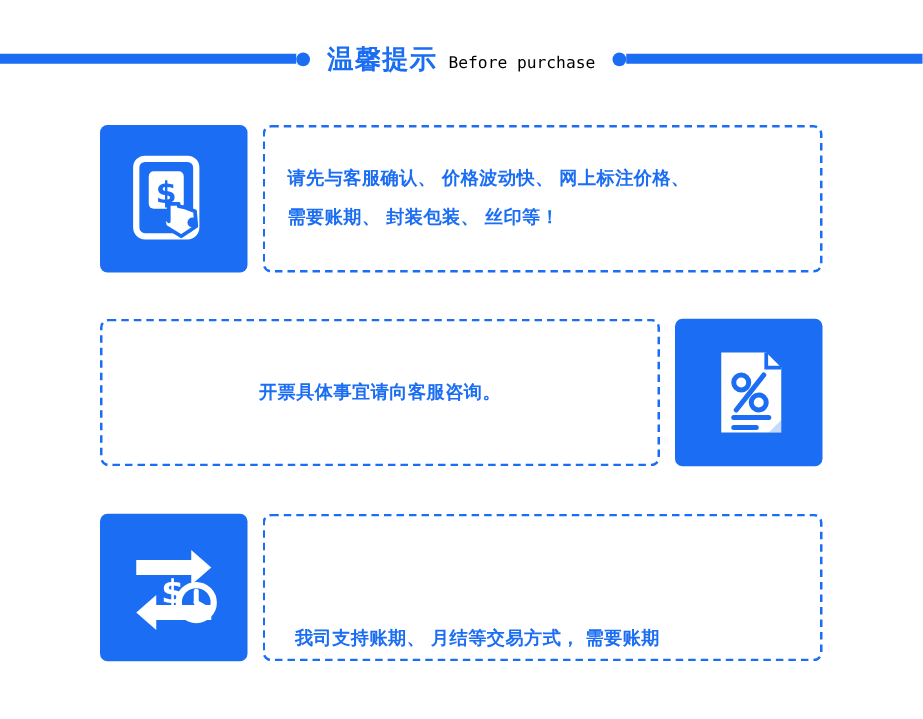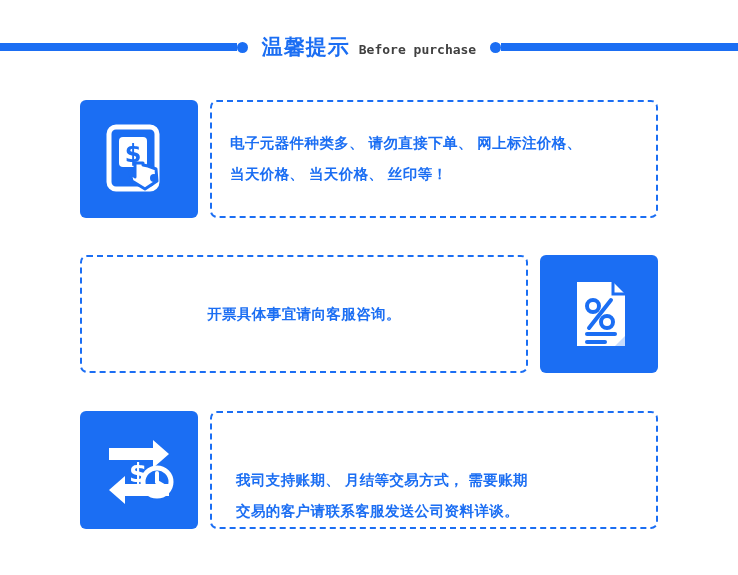--- a/index.html
+++ b/index.html
@@ -51,26 +51,25 @@
     padding: 0 14px;
     white-space: nowrap;
   }
   .header-title-cn {
     color: #1b6ef3;
     font-size: 21px;
     font-weight: bold;
     letter-spacing: 1px;
   }
   .header-title-en {
-    color: #404040;
+    color: #000000;
     font-size: 13px;
     font-family: "DejaVu Sans Mono", monospace;
     margin-left: 9px;
     letter-spacing: 0px;
-    font-weight: bold;
   }
 
   
   .row {
     position: absolute;
     left: 80px;
     width: 578px;
     height: 118px;
     display: flex;
     align-items: stretch;
@@ -136,22 +135,22 @@
       <svg width="80" height="80" viewBox="0 0 80 80" aria-hidden="true">
         <rect x="10" y="8" width="48" height="62" rx="7" fill="none" stroke="#ffffff" stroke-width="5"></rect>
         <rect x="20" y="18" width="28" height="30" rx="4" fill="#ffffff"></rect>
         <text x="34" y="43" font-size="24" font-family="DejaVu Sans, sans-serif" font-weight="bold" fill="#1b6ef3" text-anchor="middle">$</text>
         <path d="M36 44 L36 58 L31 53 L33 62 L46 70 L58 62 L57 50 L49 47 L44 46 L44 44 Z" fill="#ffffff" stroke="#1b6ef3" stroke-width="3" stroke-linejoin="round"></path>
         <circle cx="55" cy="59" r="4" fill="#1b6ef3"></circle>
       </svg>
     </div>
     <div class="text-box">
       <div class="text-lines">
-        <div>电子元器件种类多、 请勿直接下单、 网上标注价格、</div>
-        <div>当天价格、 当天价格、 丝印等！</div>
+        <div>请先与客服确认、 价格波动快、 网上标注价格、</div>
+        <div>需要账期、 封装包装、 丝印等！</div>
       </div>
     </div>
   </div>
 
   <div class="row row-2">
     <div class="text-box">
       <div class="text-lines text-center">
         <div>开票具体事宜请向客服咨询。</div>
       </div>
     </div>
@@ -176,18 +175,17 @@
         <path d="M70 54 L26 54 L26 46 L10 60 L26 74 L26 66 L70 66 Z" fill="#ffffff"></path>
         <text x="30" y="52" font-size="26" font-family="DejaVu Sans, sans-serif" font-weight="bold" fill="#ffffff">$</text>
         <circle cx="58" cy="52" r="14" fill="none" stroke="#ffffff" stroke-width="5"></circle>
         <line x1="58" y1="52" x2="58" y2="43" stroke="#ffffff" stroke-width="4" stroke-linecap="round"></line>
         <line x1="58" y1="52" x2="65" y2="56" stroke="#ffffff" stroke-width="4" stroke-linecap="round"></line>
       </svg>
     </div>
     <div class="text-box">
       <div class="text-lines">
         <div>我司支持账期、 月结等交易方式， 需要账期</div>
-        <div>交易的客户请联系客服发送公司资料详谈。</div>
       </div>
     </div>
   </div>
 
 </div>
 
 </body></html>

